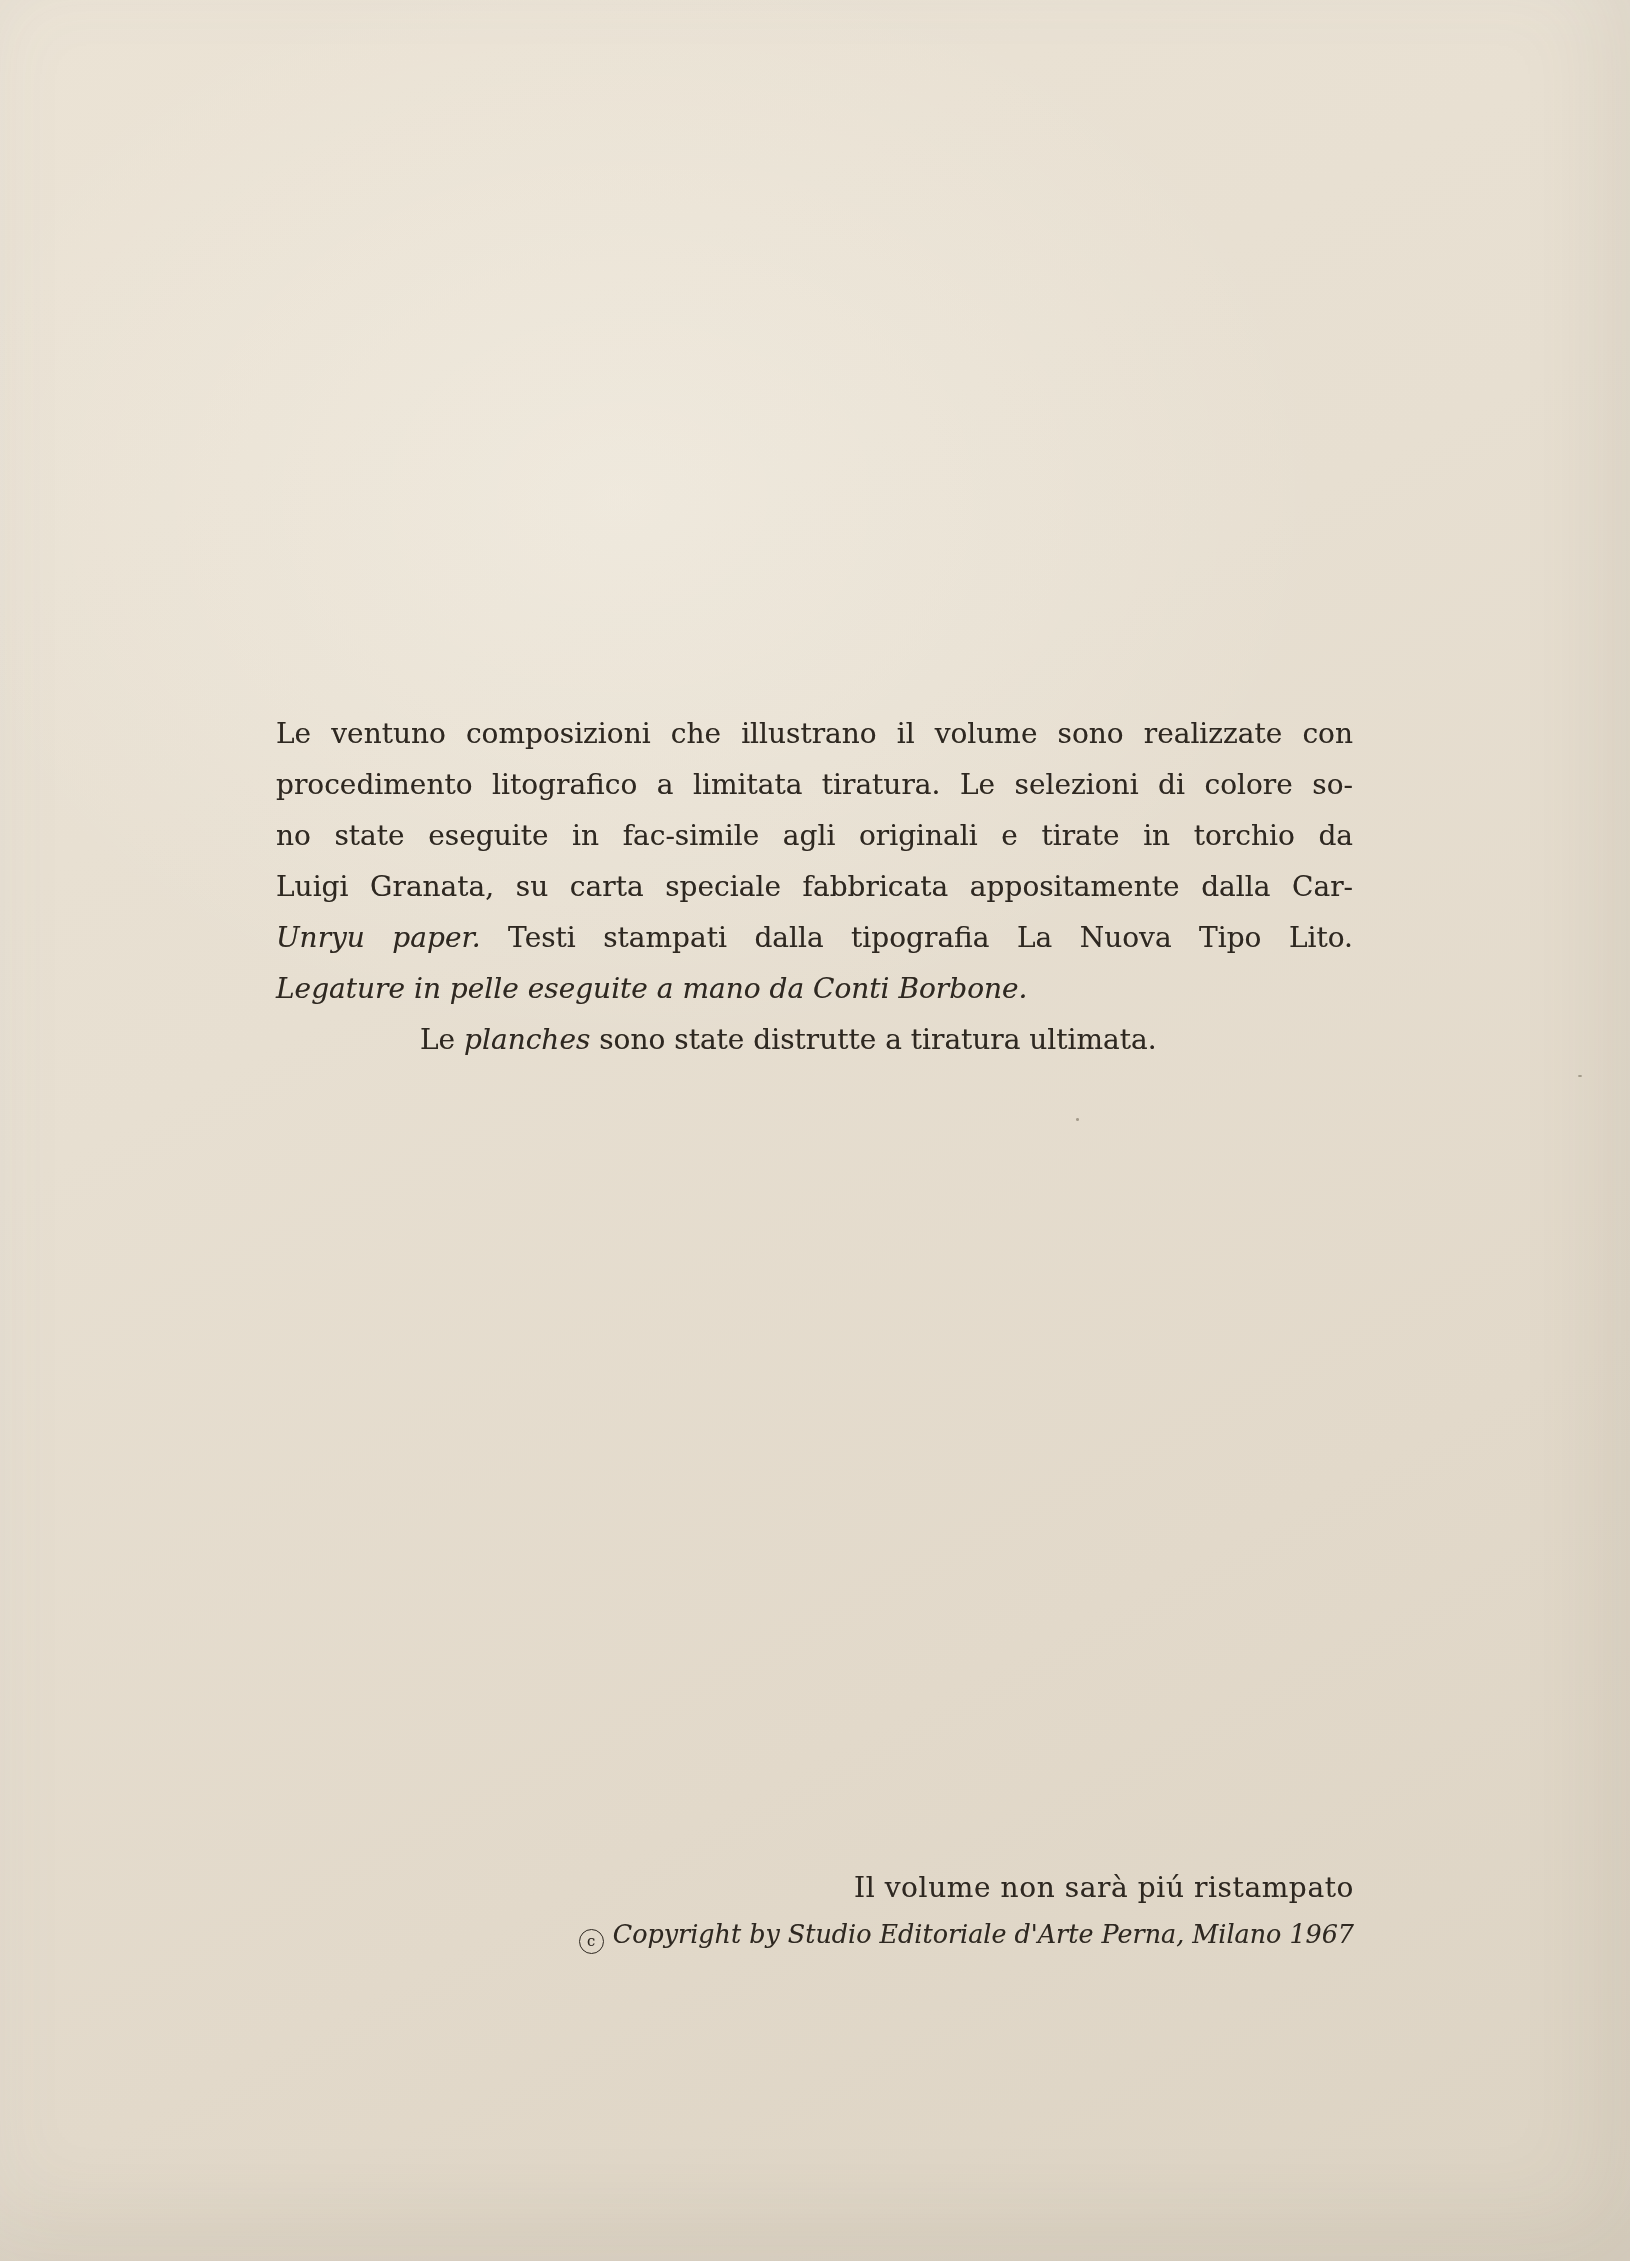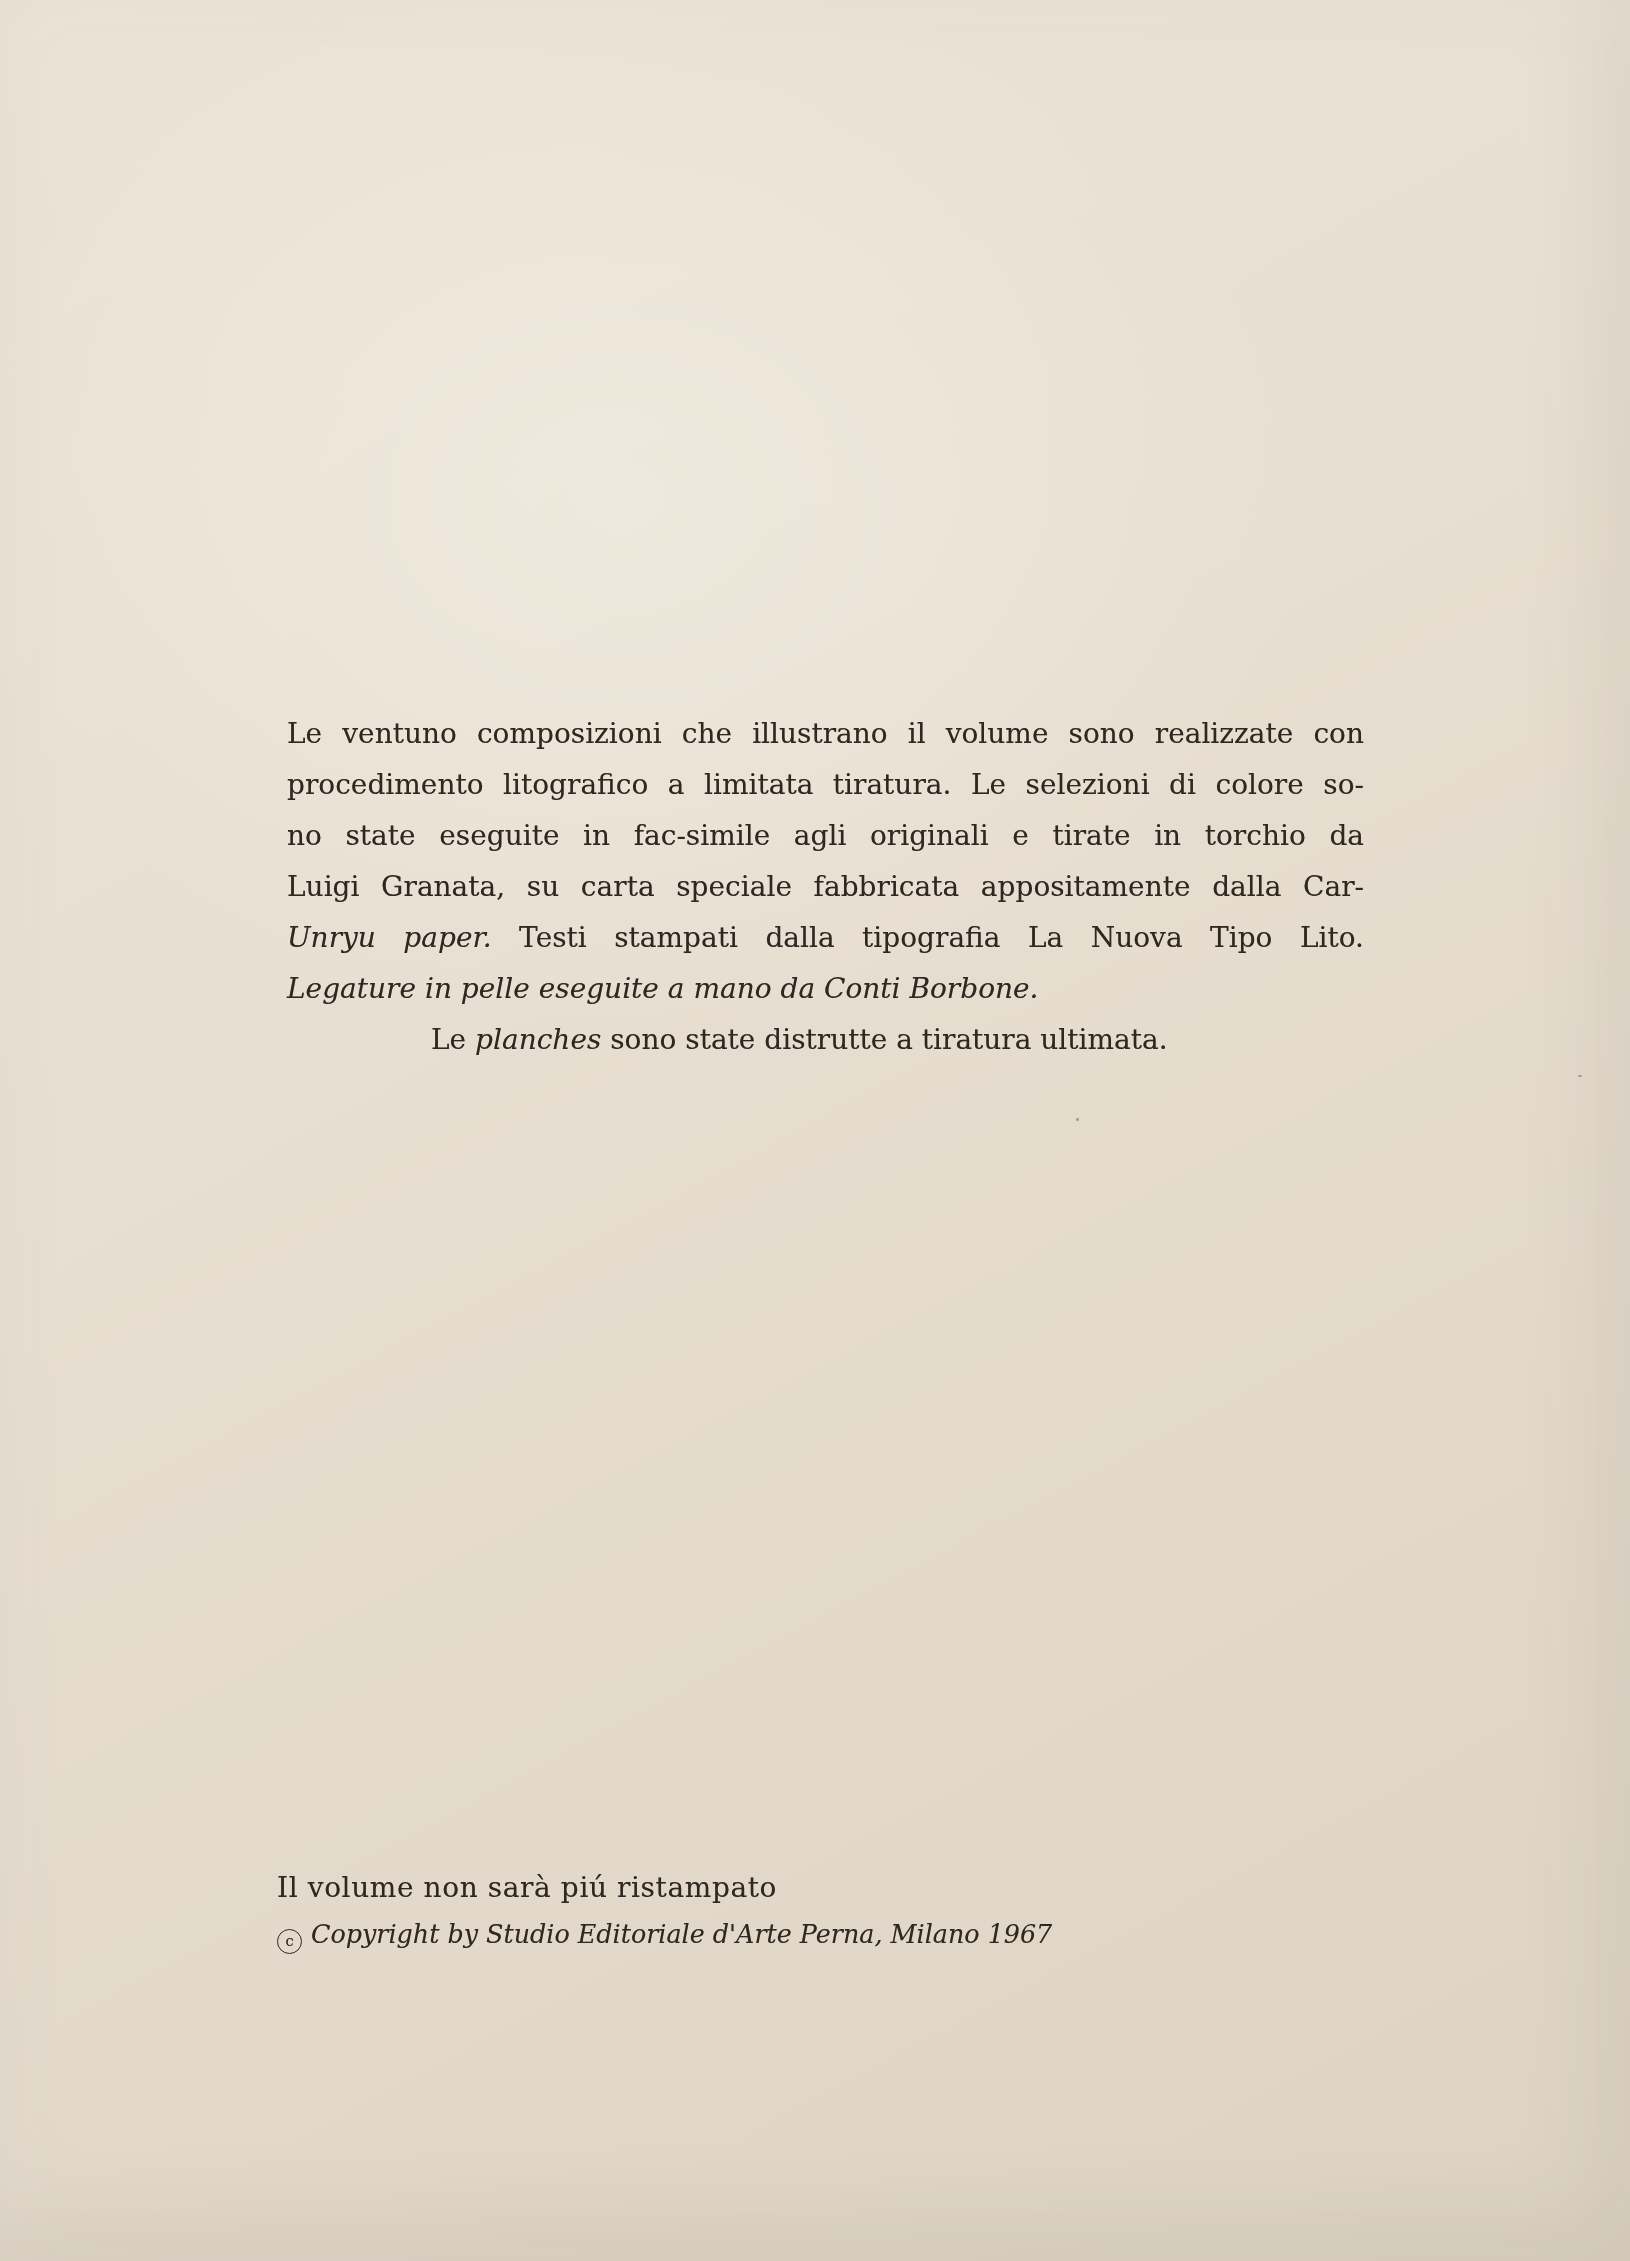--- a/index.html
+++ b/index.html
@@ -30,21 +30,21 @@
     width: 1077px;
     text-align: center;
     font-size: 28px;
     line-height: 50px;
     letter-spacing: 0.6px;
   }
 
   .colophon-paragraph {
     position: absolute;
     top: 708px;
-    left: 287px;
+    left: 276px;
     width: 1077px;
     font-size: 28px;
     line-height: 51px;
   }
   .pline {
     text-align: justify;
     text-align-last: justify;
   }
   .pline.flush {
     text-align: left;
@@ -56,21 +56,21 @@
     text-align: left;
     text-align-last: auto;
   }
   .em { font-style: italic; }
 
   .colophon-footer {
     position: absolute;
     top: 1867px;
     left: 277px;
     width: 1077px;
-    text-align: left;
+    text-align: right;
   }
   .footer-line1 {
     font-size: 28px;
     line-height: 41px;
     letter-spacing: 0.6px;
   }
   .footer-line2 {
     margin-top: 9px;
     font-size: 25.4px;
     line-height: 34px;

